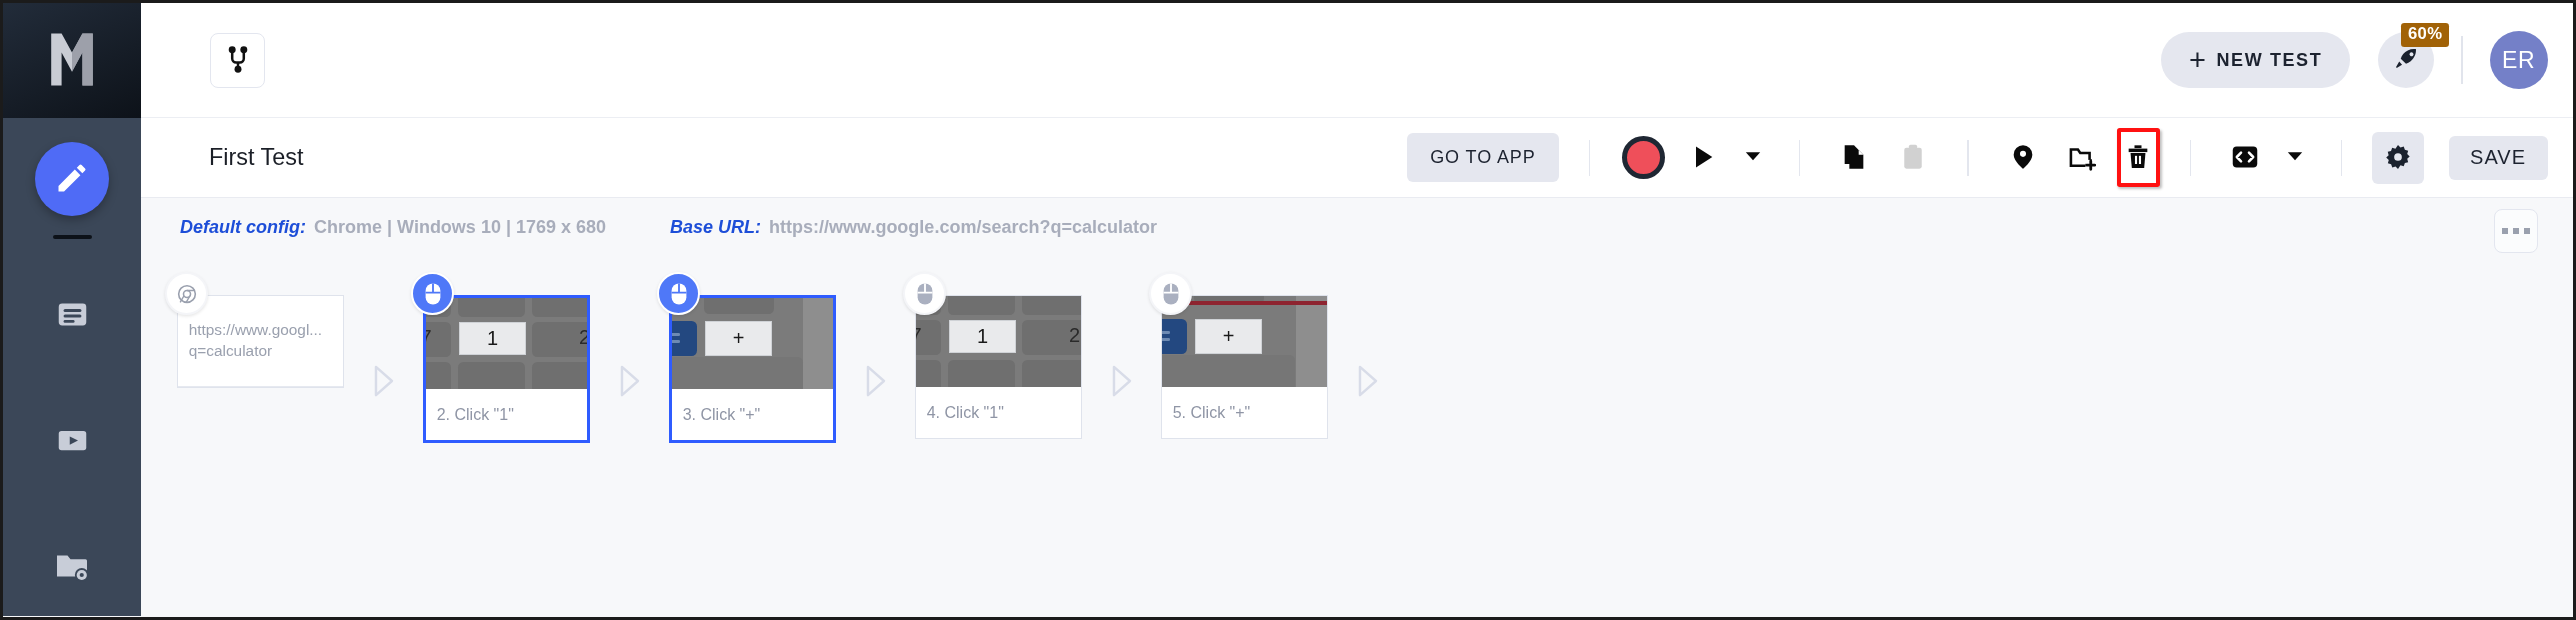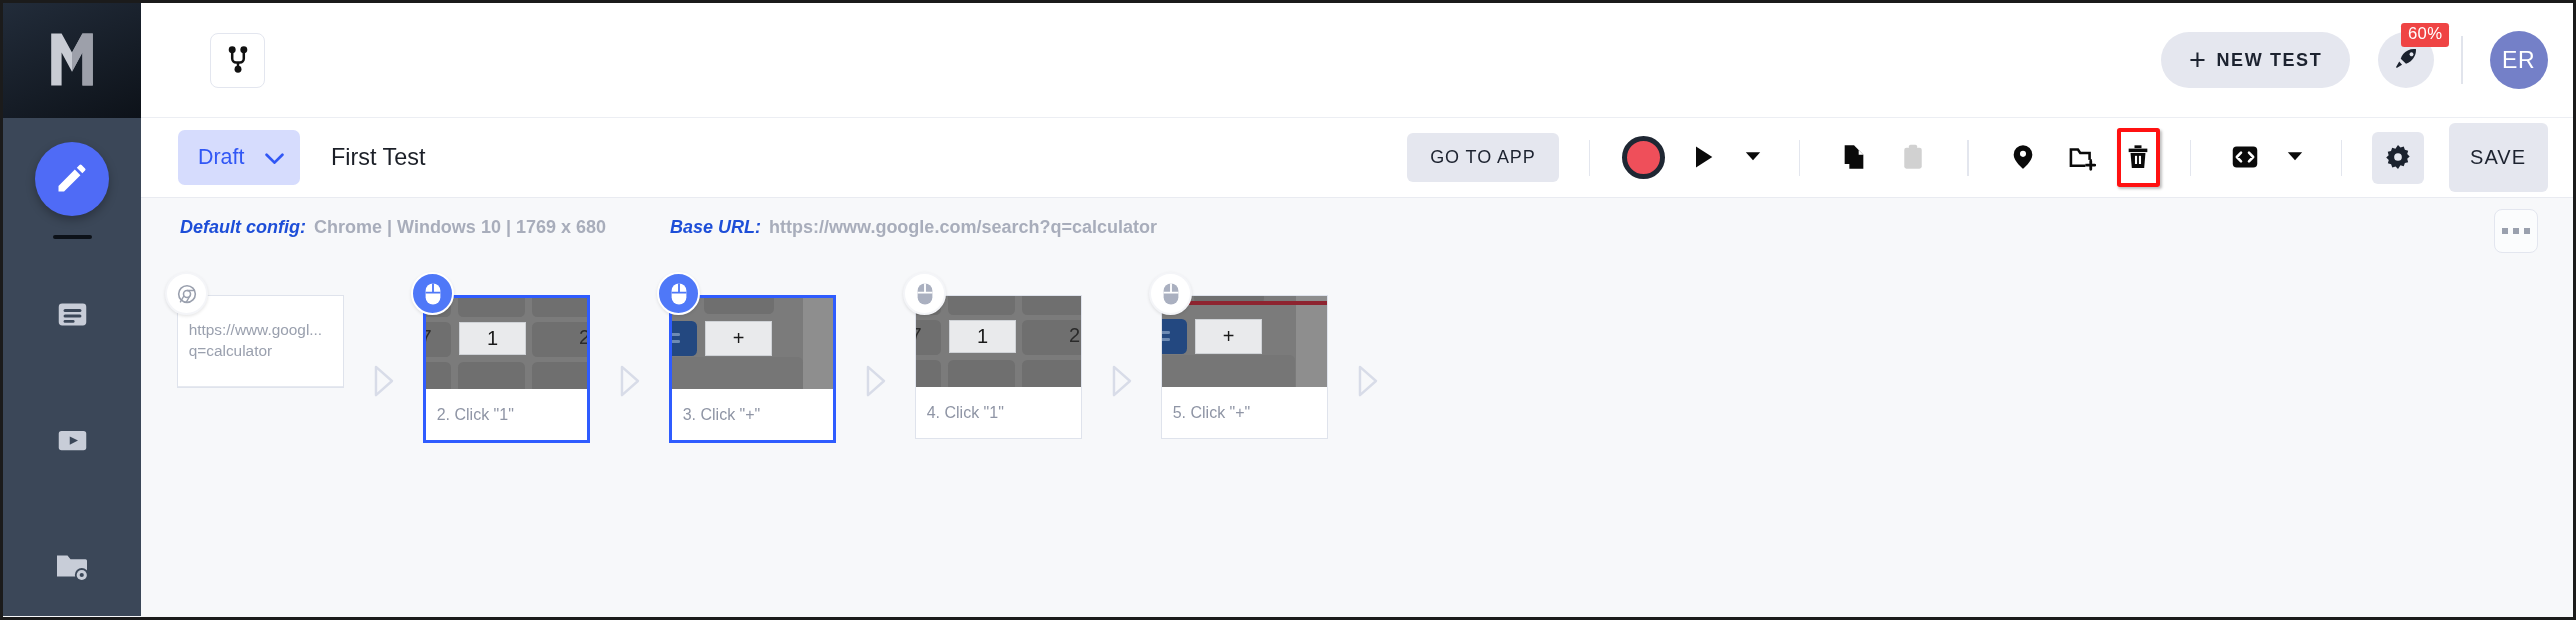--- a/index.html
+++ b/index.html
@@ -73,21 +73,21 @@
   }
   .new-test .plus { font-size: 29px; font-weight: 300; line-height: 1; letter-spacing: 0; }
   .rocket-wrap { position: relative; margin-left: 28px; }
   .rocket-btn {
     width: 56px; height: 56px; border-radius: 50%; background: #e5e7ef;
     display: flex; align-items: center; justify-content: center; cursor: pointer;
   }
   .rocket-btn svg { width: 28px; height: 28px; }
   .pct-badge {
     position: absolute; top: -9.4px; left: 23px;
-    background: #ef4444; color: #fff; font-size: 16.7px; font-weight: 400;
+    background: #a16207; color: #fff; font-size: 16.7px; font-weight: 700;
     padding: 1.3px 6.7px 2.7px; border-radius: 3.3px; letter-spacing: 0.3px;
   }
   .hdr-sep { width: 1.3px; height: 48px; background: #e1e4ec; margin: 0 27px; }
   .avatar {
     width: 58px; height: 58px; border-radius: 50%; background: #7480c8;
     color: #fff; font-size: 23px; letter-spacing: 0.7px;
     display: flex; align-items: center; justify-content: center; cursor: pointer;
   }
 
   
@@ -118,21 +118,21 @@
   .tb-icon svg { width: 28px; height: 28px; }
   .tb-icon.small { width: 31px; }
   .tb-icon.small svg { width: 16px; height: 10.7px; }
   .tb-icon.disabled svg { opacity: .45; }
   .tb-icon.boxed {
     border: 4px solid #ff1111; border-radius: 2.7px; width: 43px; height: 59px;
     box-shadow: 1.3px 2px 2.7px rgba(0,0,0,.25);
   }
   .tb-icon.grey { background: #e5e7ef; width: 52px; height: 52px; }
   .save-btn {
-    height: 69px; padding: 0 21.4px; border: none; border-radius: 6px;
+    height: 44px; padding: 0 21.4px; border: none; border-radius: 6px;
     background: #e5e7ef; color: #1d2330; font-size: 20px; letter-spacing: 1.1px;
     cursor: pointer; margin-left: 13.4px; font-family: "Liberation Sans", sans-serif;
   }
   .record-dot {
     width: 33px; height: 33px; border-radius: 50%;
     background: #ef4f5a; border: 5.4px solid #1f2733; box-sizing: content-box;
   }
 
   
   .config-row {
@@ -294,28 +294,20 @@
         </div>
         <div class="pct-badge">60%</div>
       </div>
 
       <div class="hdr-sep"></div>
       <div class="avatar">ER</div>
     </div>
   </div>
 
   <div class="toolbar">
-    <div class="status-chip">
-      <span>Draft</span>
-      <span>
-        <svg viewBox="0 0 24 14">
-            <path d="M2 2l10 10L22 2" fill="none" stroke="#3157f5" stroke-width="3.4" stroke-linecap="round" stroke-linejoin="round"></path>
-          </svg>
-      </span>
-    </div>
     <div class="test-title">First Test</div>
 
     <div class="tb-right">
       <button class="goto-app">GO TO APP</button>
       <div class="tb-sep"></div>
 
       <div class="tb-icon">
         <span class="record-dot"></span>
       </div>
       <div class="tb-icon">

